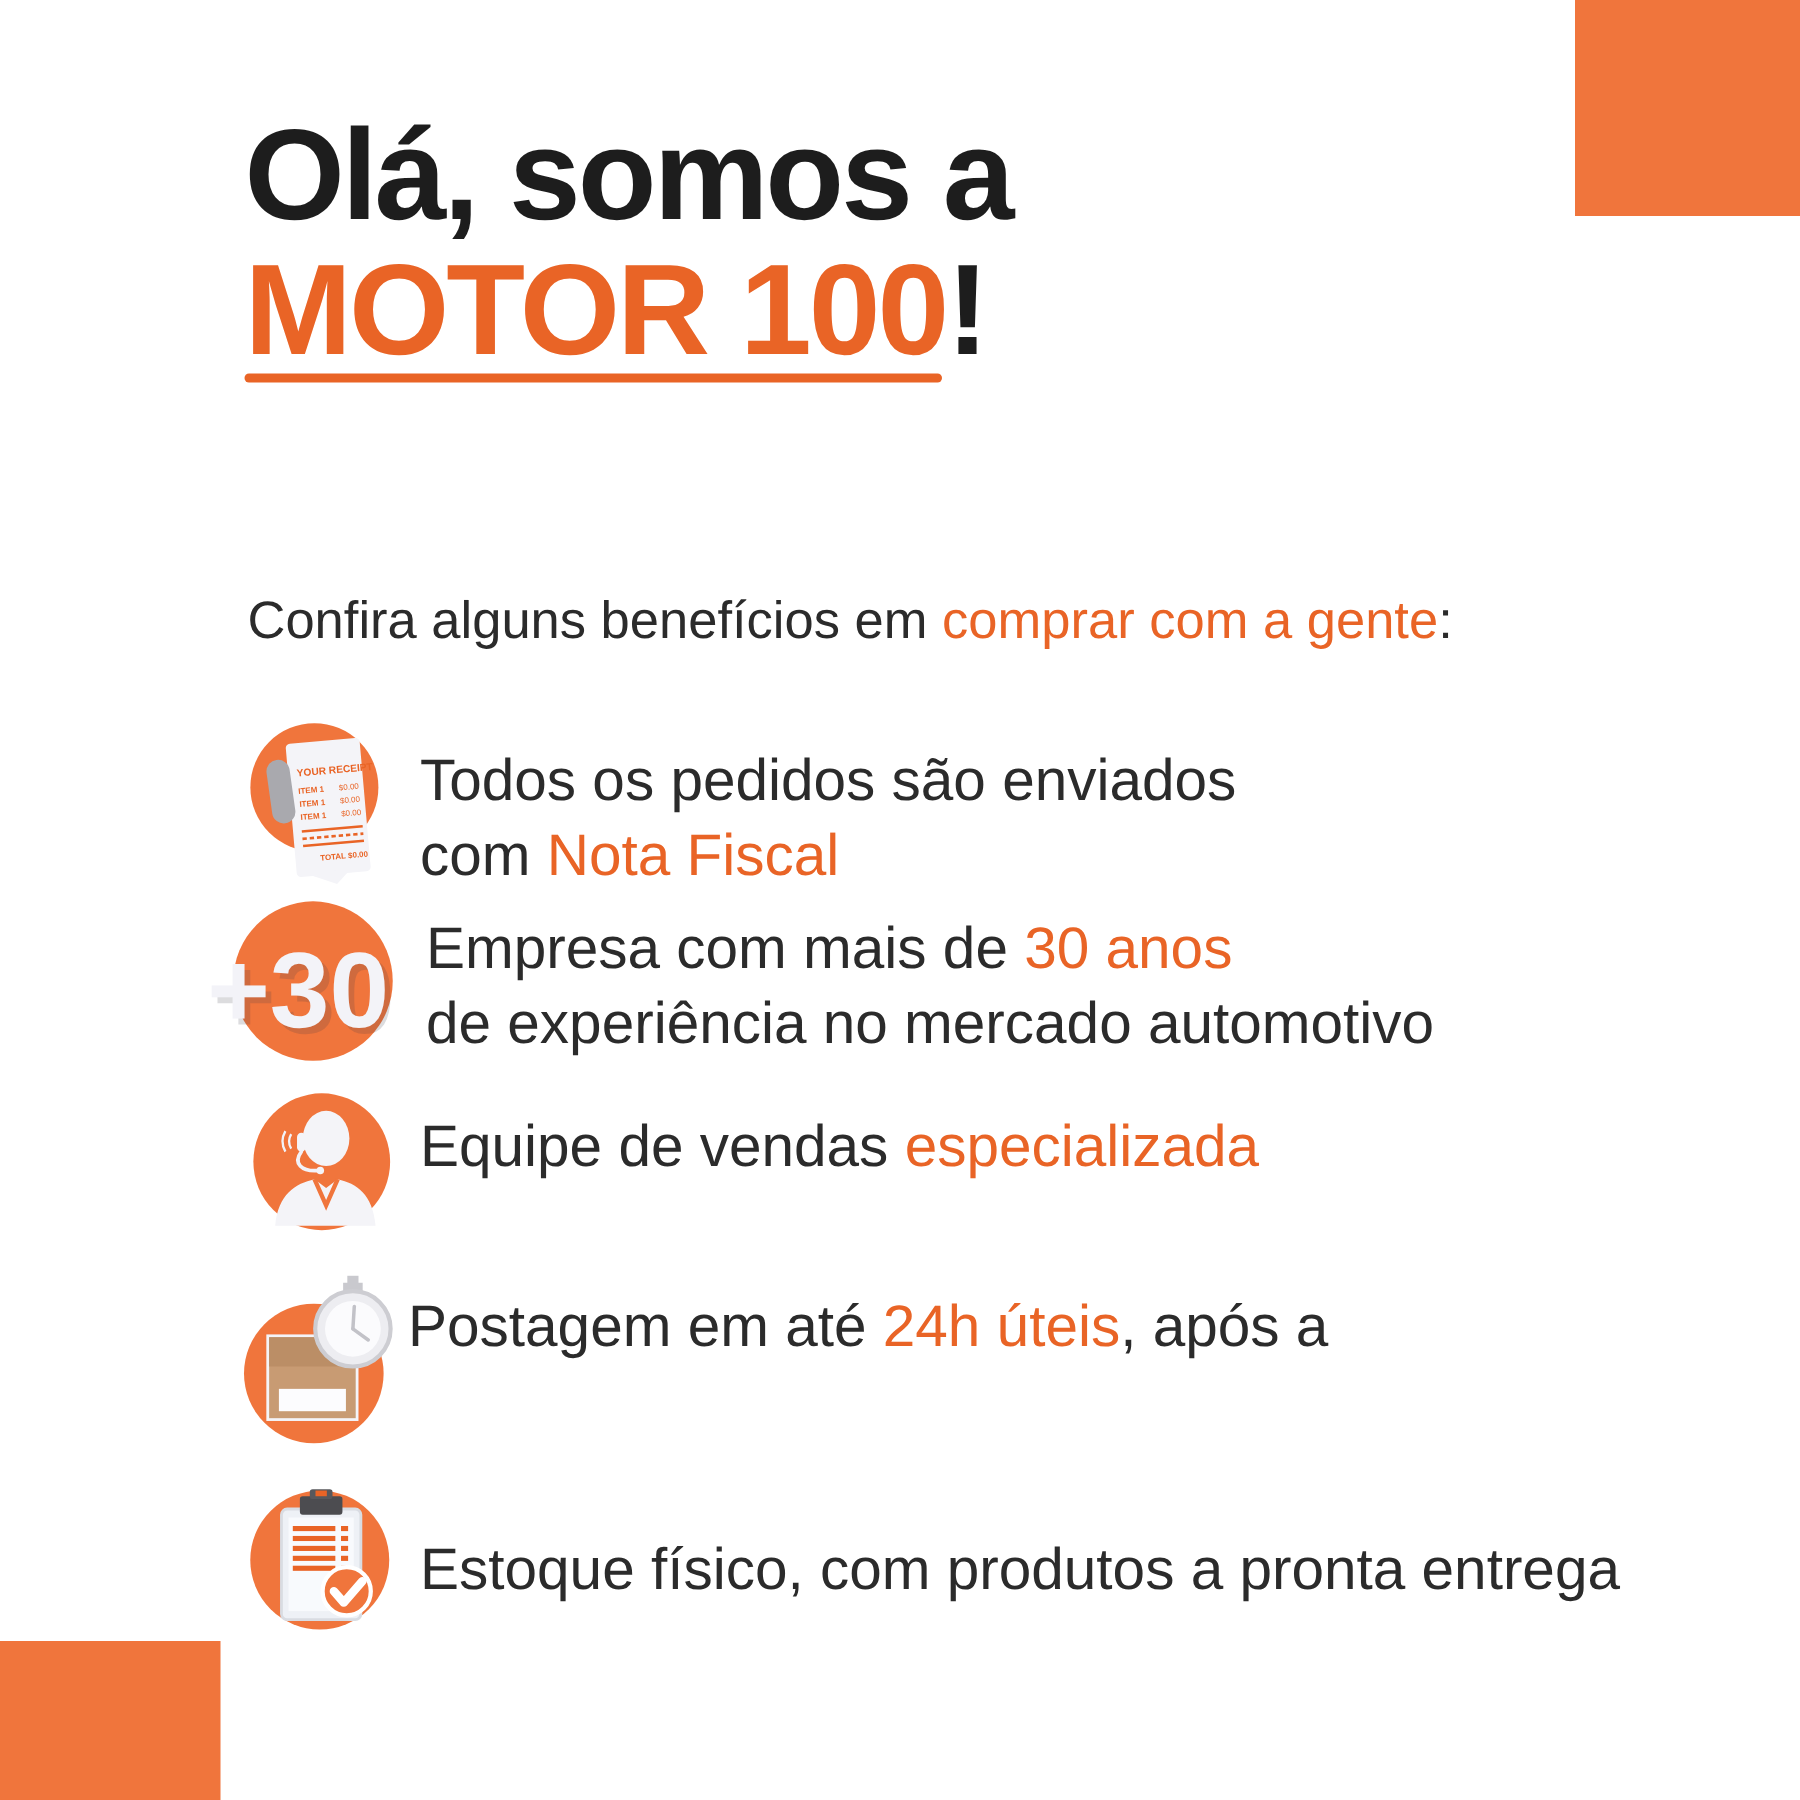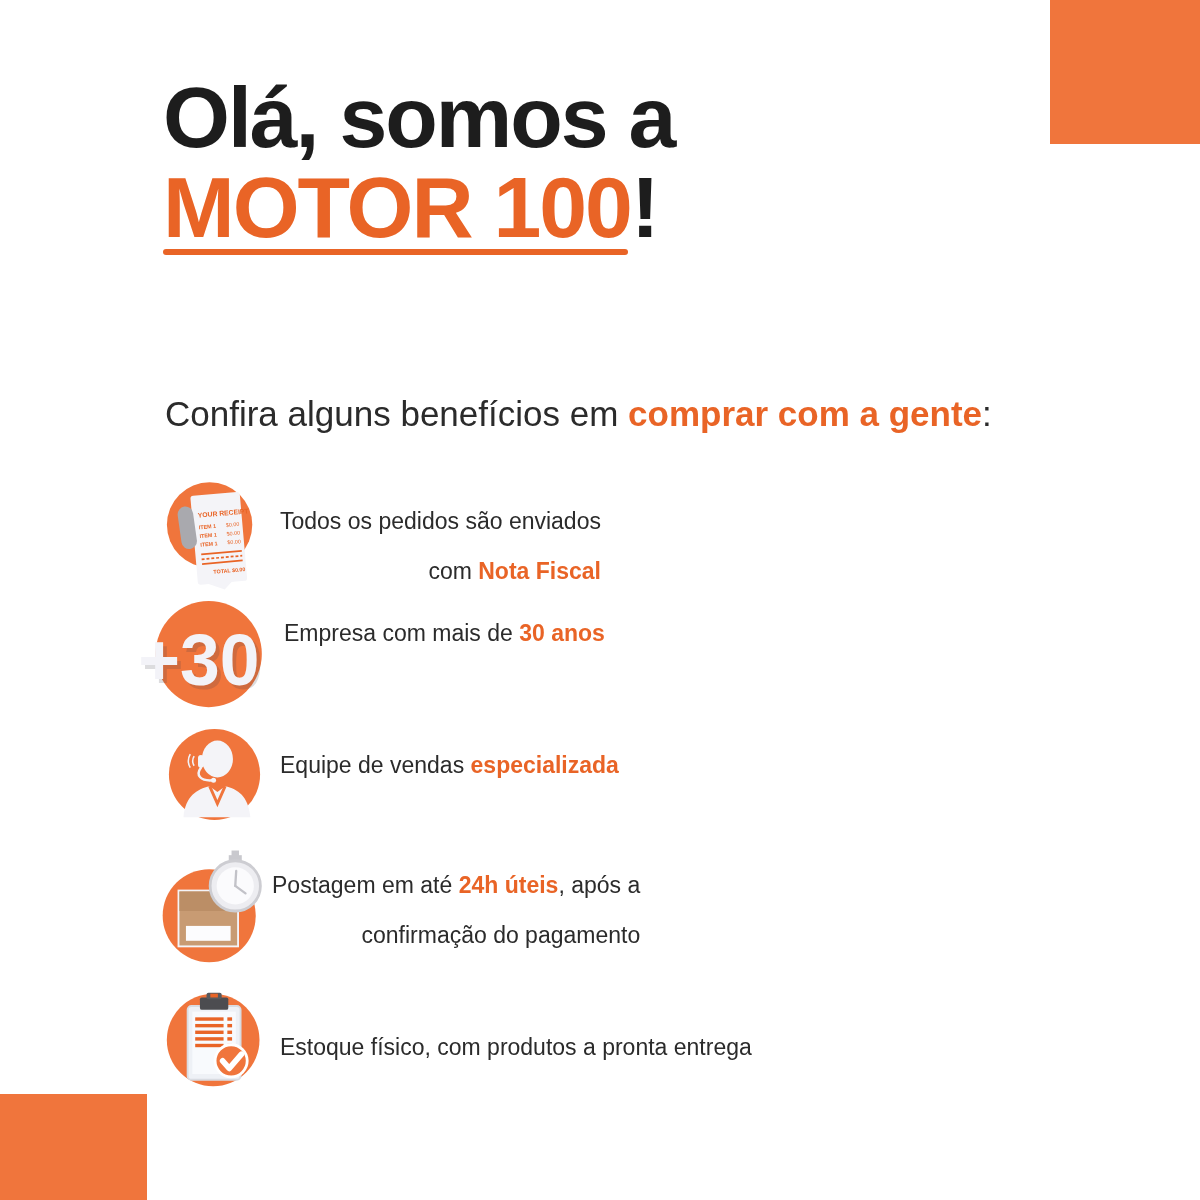--- a/index.html
+++ b/index.html
@@ -25,23 +25,23 @@
   .title{position:absolute;left:163px;top:72px;font-size:86px;font-weight:700;
          line-height:90px;letter-spacing:-2px;color:var(--heading-dark);}
   .brand-name{color:var(--accent);text-align:center;}
   .excl{color:var(--heading-dark);}
   .brand-underline{position:absolute;left:163px;top:249px;width:465px;height:6px;
          background:var(--accent);border-radius:3px;}
 
   .intro{position:absolute;left:165px;top:280px;font-size:35px;line-height:44px;
          color:var(--body-text);}
   .benefits-intro{position:absolute;left:165px;top:394px;font-size:35px;color:var(--body-text);}
-  .hl{color:var(--accent);font-weight:700;margin-top:48px;}
+  .hl{color:var(--accent);font-weight:400;margin-top:48px;}
 
-  .benefit-text{position:absolute;font-size:23px;line-height:50px;color:var(--body-text);text-align:right;}
+  .benefit-text{position:absolute;font-size:39px;line-height:50px;color:var(--body-text);}
   .icon{position:absolute;}
 
   
   .f-orange{fill:var(--shape-orange);}
   .f-paper{fill:var(--paper-white);}
   .f-accent{fill:var(--accent);}
   .t-accent{fill:var(--accent);font-family:"Liberation Sans",sans-serif;}
   .t-badge{fill:#F3F3F8;font-family:"Liberation Sans",sans-serif;font-weight:700;}
   .t-badge-shadow{fill:rgba(60,60,70,0.18);font-family:"Liberation Sans",sans-serif;font-weight:700;}
 </style>
@@ -81,21 +81,21 @@
     </svg>
     <div class="benefit-text" style="left:280px;top:496px;"><span>Todos os pedidos são enviados</span><br><span>com </span><span class="hl">Nota Fiscal</span></div>
   </div>
 
   <div>
     <svg class="icon" style="left:136px;top:598px;" width="128" height="114" viewBox="0 0 132 118">
       <circle cx="75" cy="58" r="55" class="f-orange"></circle>
       <text x="6" y="94" font-size="74" class="t-badge-shadow">+30</text>
       <text x="2" y="90" font-size="74" class="t-badge">+30</text>
     </svg>
-    <div class="benefit-text" style="left:284px;top:608px;"><span>Empresa com mais de </span><span class="hl">30 anos</span><br></div>
+    <div class="benefit-text" style="left:284px;top:608px;"><span>Empresa com mais de </span><span class="hl">30 anos</span><br><span>de experiência no mercado automotivo</span></div>
   </div>
 
   <div>
     <svg class="icon" style="left:166px;top:726px;" width="97" height="97" viewBox="0 0 100 100">
       <circle cx="50" cy="50" r="47" class="f-orange"></circle>
       <path d="M18 94 C20 72 32 65 45 62 L53 68 L61 62 C74 65 85 72 87 94 Z" class="f-paper"></path>
       <path d="M45 62 L53 80 L61 62" fill="none" stroke="var(--shape-orange)" stroke-width="3"></path>
       <ellipse cx="53" cy="34" rx="16" ry="19" class="f-paper"></ellipse>
       <rect x="33" y="30" width="6" height="13" rx="3" class="f-paper"></rect>
       <path d="M36 43 C30 51 36 57 48 56" fill="none" stroke="#F2F2F8" stroke-width="2.5" stroke-linecap="round"></path>
@@ -112,21 +112,21 @@
       <rect x="24" y="50" width="64" height="60" fill="var(--box-tan)" stroke="#F4F4F8" stroke-width="2"></rect>
       <polygon points="25,51 87,51 78,72 25,72" fill="var(--box-flap)"></polygon>
       <rect x="32" y="88" width="48" height="16" fill="#FCFCFE"></rect>
       <rect x="81" y="7" width="8" height="6" fill="var(--metal-gray)"></rect>
       <rect x="78" y="12" width="14" height="9" fill="var(--metal-gray)"></rect>
       <circle cx="85" cy="45" r="27" fill="#EDEDF1" stroke="#CDCDD2" stroke-width="3"></circle>
       <circle cx="85" cy="45" r="20" fill="#FBFBFD"></circle>
       <line x1="85" y1="45" x2="86" y2="29" stroke="#C2C2C8" stroke-width="2.5" stroke-linecap="round"></line>
       <line x1="85" y1="45" x2="96" y2="53" stroke="#C2C2C8" stroke-width="2.5" stroke-linecap="round"></line>
     </svg>
-    <div class="benefit-text" style="left:272px;top:860px;"><span>Postagem em até </span><span class="hl">24h úteis</span><span>, após a</span><br><span>confirmação do pagamento</span></div>
+    <div class="benefit-text" style="left:272px;top:860px;"><span>Postagem em até </span><span class="hl">24h úteis</span><span>, após a</span><br></div>
   </div>
 
   <div>
     <svg class="icon" style="left:164px;top:986px;" width="104" height="109" viewBox="0 0 110 115">
       <circle cx="52" cy="57" r="49" class="f-orange"></circle>
       <rect x="25" y="21" width="56" height="78" rx="4" fill="#EEF1F6" stroke="#D9DCE2" stroke-width="2"></rect>
       <rect x="30" y="27" width="46" height="66" fill="#F8FAFD"></rect>
       <rect x="38" y="12" width="30" height="13" rx="2" fill="var(--clip-dark)"></rect>
       <rect x="45" y="7" width="16" height="7" rx="2" fill="#58585C"></rect>
       <rect x="49" y="8" width="8" height="4" class="f-accent"></rect>

